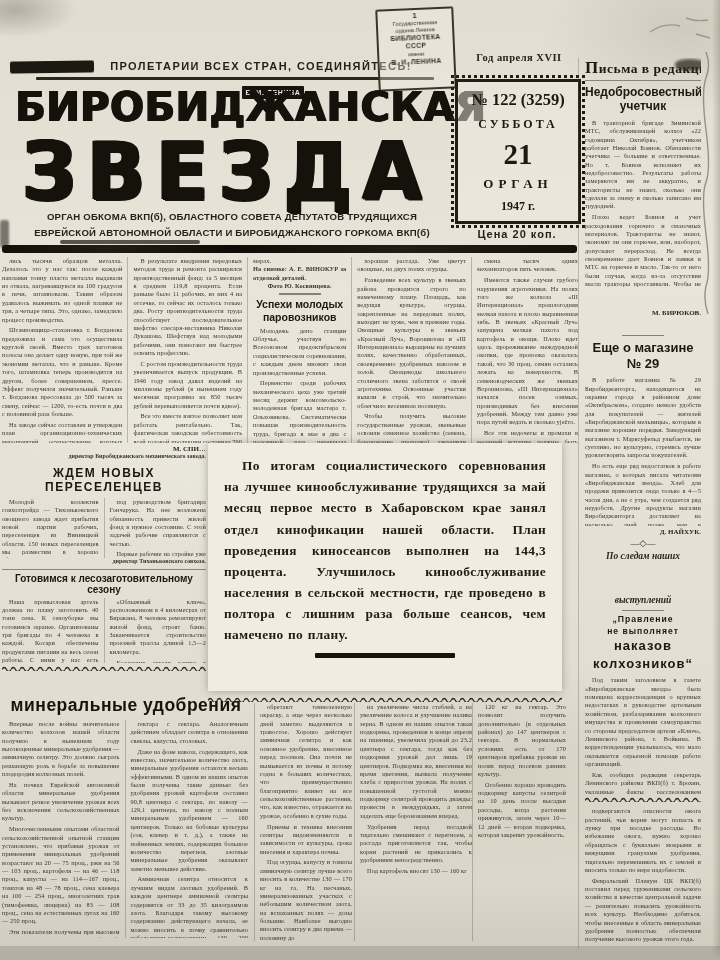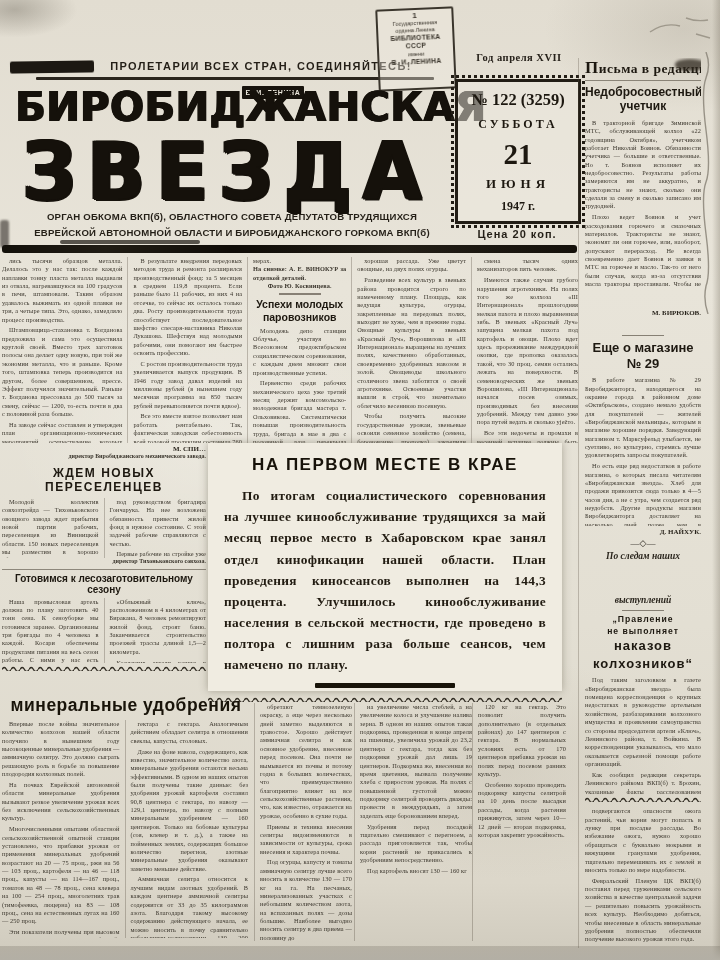--- a/index.html
+++ b/index.html
@@ -99,21 +99,21 @@
   <div class="abs mast mast1" style="left:15px;top:86px;">БИРОБИДЖАНСКАЯ</div>
   <div class="abs mast mast2" style="left:22px;top:131px;">ЗВЕЗДА</div>
 
   <div class="abs organ" style="left:8px;top:211px;width:448px;">ОРГАН ОБКОМА ВКП(б), ОБЛАСТНОГО СОВЕТА ДЕПУТАТОВ ТРУДЯЩИХСЯ</div>
   <div class="abs organ" style="left:8px;top:227px;width:448px;">ЕВРЕЙСКОЙ АВТОНОМНОЙ ОБЛАСТИ И БИРОБИДЖАНСКОГО ГОРКОМА ВКП(б)</div>
 
   <div class="abs issue-box" style="left:455px;top:79px;width:112px;height:124px;">
     <div class="ib-num">№ 122 (3259)</div>
     <div class="ib-wd">СУББОТА</div>
     <div class="ib-day">21</div>
-    <div class="ib-mo">ИЮНЯ</div>
+    <div class="ib-mo">ОРГАН</div>
     <div class="ib-yr">1947 г.</div>
   </div>
   <div class="abs price" style="left:462px;top:228px;width:110px;">Цена 20 коп.</div>
 
   <div class="abs band" style="left:2px;top:245px;width:575px;height:8px;"></div>
   <div class="abs ink-blob" style="left:60px;top:240px;width:140px;height:4px;opacity:.7;"></div>
 
   <div class="abs" style="left:2px;top:257px;width:576px;height:688px;">
 
     <div style="display:flex;height:186px;overflow:hidden;">
@@ -173,21 +173,20 @@
           </div>
         <div class="micro">
             <p class="bp">«Облыжный ключ», расположенном в 4 километрах от Биракана, 8 человек ремонтируют жилой фонд, строят баню. Заканчивается строительство проезжей трассы длиной 1,5—2 километра.</p>
             <p class="bp">Коллектив артели решил в сезон заготовить 5 тысяч кубометров деловой древесины, вместо 4 тысяч по плану.</p>
           </div>
       </div>
 
     </div>
 
     <div class="abs feat" style="left:206px;top:186px;width:322px;height:228px;">
-      <div class="feat-title">НА ПЕРВОМ МЕСТЕ В КРАЕ</div>
       <div class="feat-body">По итогам социалистического соревнования на лучшее кинообслуживание трудящихся за май месяц первое место в Хабаровском крае занял отдел кинофикации нашей области. План проведения киносеансов выполнен на 144,3 процента. Улучшилось кинообслуживание населения в сельской местности, где проведено в полтора с лишним раза больше сеансов, чем намечено по плану.</div>
       <div class="feat-rule"></div>
     </div>
 
     <div class="abs wavy-wrap" style="left:0;top:406px;width:204px;">
       <svg class="wavy" width="100%" height="6">
           <defs>
             <pattern id="wv1" width="9" height="6" patternUnits="userSpaceOnUse">
               <path d="M0 4.5 Q2.25 .5 4.5 4.5 T9 4.5" fill="none" stroke="#332e25" stroke-width="1.3"></path>
             </pattern>

